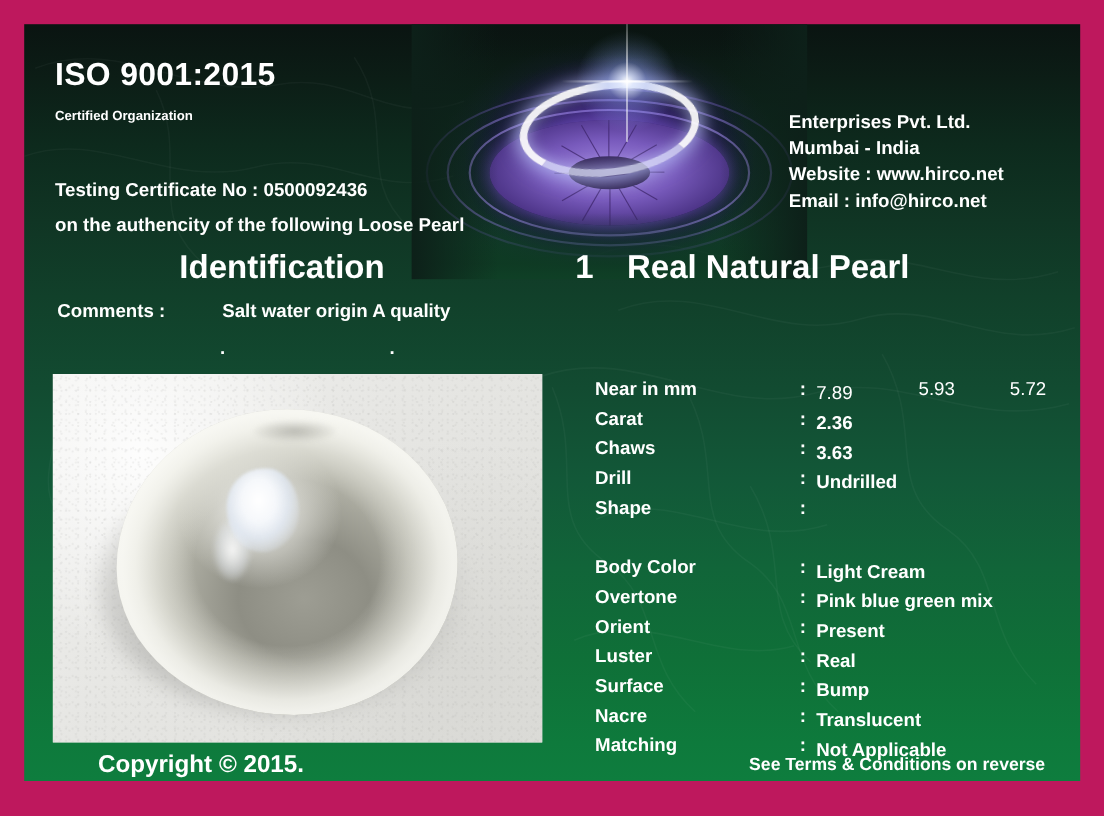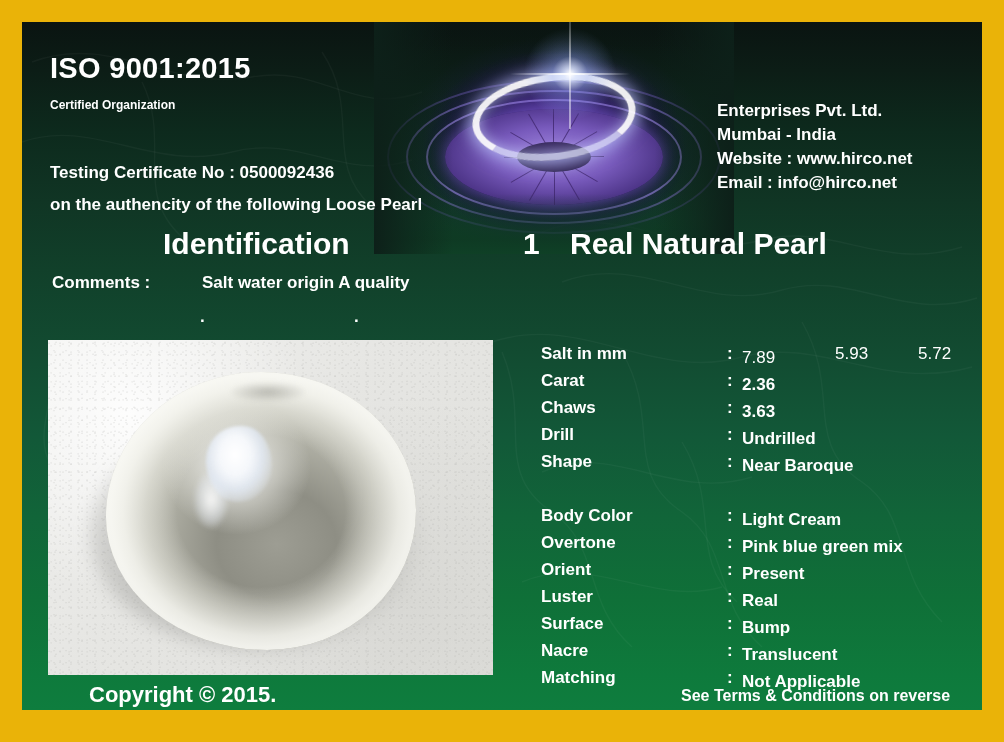--- a/index.html
+++ b/index.html
@@ -11,21 +11,21 @@
     width: 1004px;
     height: 742px;
     overflow: hidden;
     font-family: "Liberation Sans", sans-serif;
   }
 
   #page {
     position: relative;
     width: 1004px;
     height: 742px;
-    background: #eab308;
+    background: #be185d;
   }
 
   
   #card {
     position: absolute;
     left: 22px;
     top: 22px;
     width: 960px;
     height: 688px;
     overflow: hidden;
@@ -386,21 +386,21 @@
       <div class="shadow"></div>
       <div class="pearl"></div>
       <div class="pearl-rim"></div>
       <div class="dent"></div>
       <div class="spec2"></div>
       <div class="spec"></div>
     </div>
 
     <div id="spec-table">
         <div class="spec-row">
-          <div class="spec-label">Salt in mm</div>
+          <div class="spec-label">Near in mm</div>
           <div class="spec-colon">:</div>
           <div class="spec-value light">7.89</div>
           <div class="size-extra s2">5.93</div>
           <div class="size-extra s3">5.72</div>
         </div>
         <div class="spec-row">
           <div class="spec-label">Carat</div>
           <div class="spec-colon">:</div>
           <div class="spec-value">2.36</div>
         </div>
@@ -410,21 +410,20 @@
           <div class="spec-value">3.63</div>
         </div>
         <div class="spec-row">
           <div class="spec-label">Drill</div>
           <div class="spec-colon">:</div>
           <div class="spec-value">Undrilled</div>
         </div>
         <div class="spec-row tall">
           <div class="spec-label">Shape</div>
           <div class="spec-colon">:</div>
-          <div class="spec-value">Near Baroque</div>
         </div>
         <div class="spec-row">
           <div class="spec-label">Body Color</div>
           <div class="spec-colon">:</div>
           <div class="spec-value">Light Cream</div>
         </div>
         <div class="spec-row">
           <div class="spec-label">Overtone</div>
           <div class="spec-colon">:</div>
           <div class="spec-value">Pink blue green mix</div>

